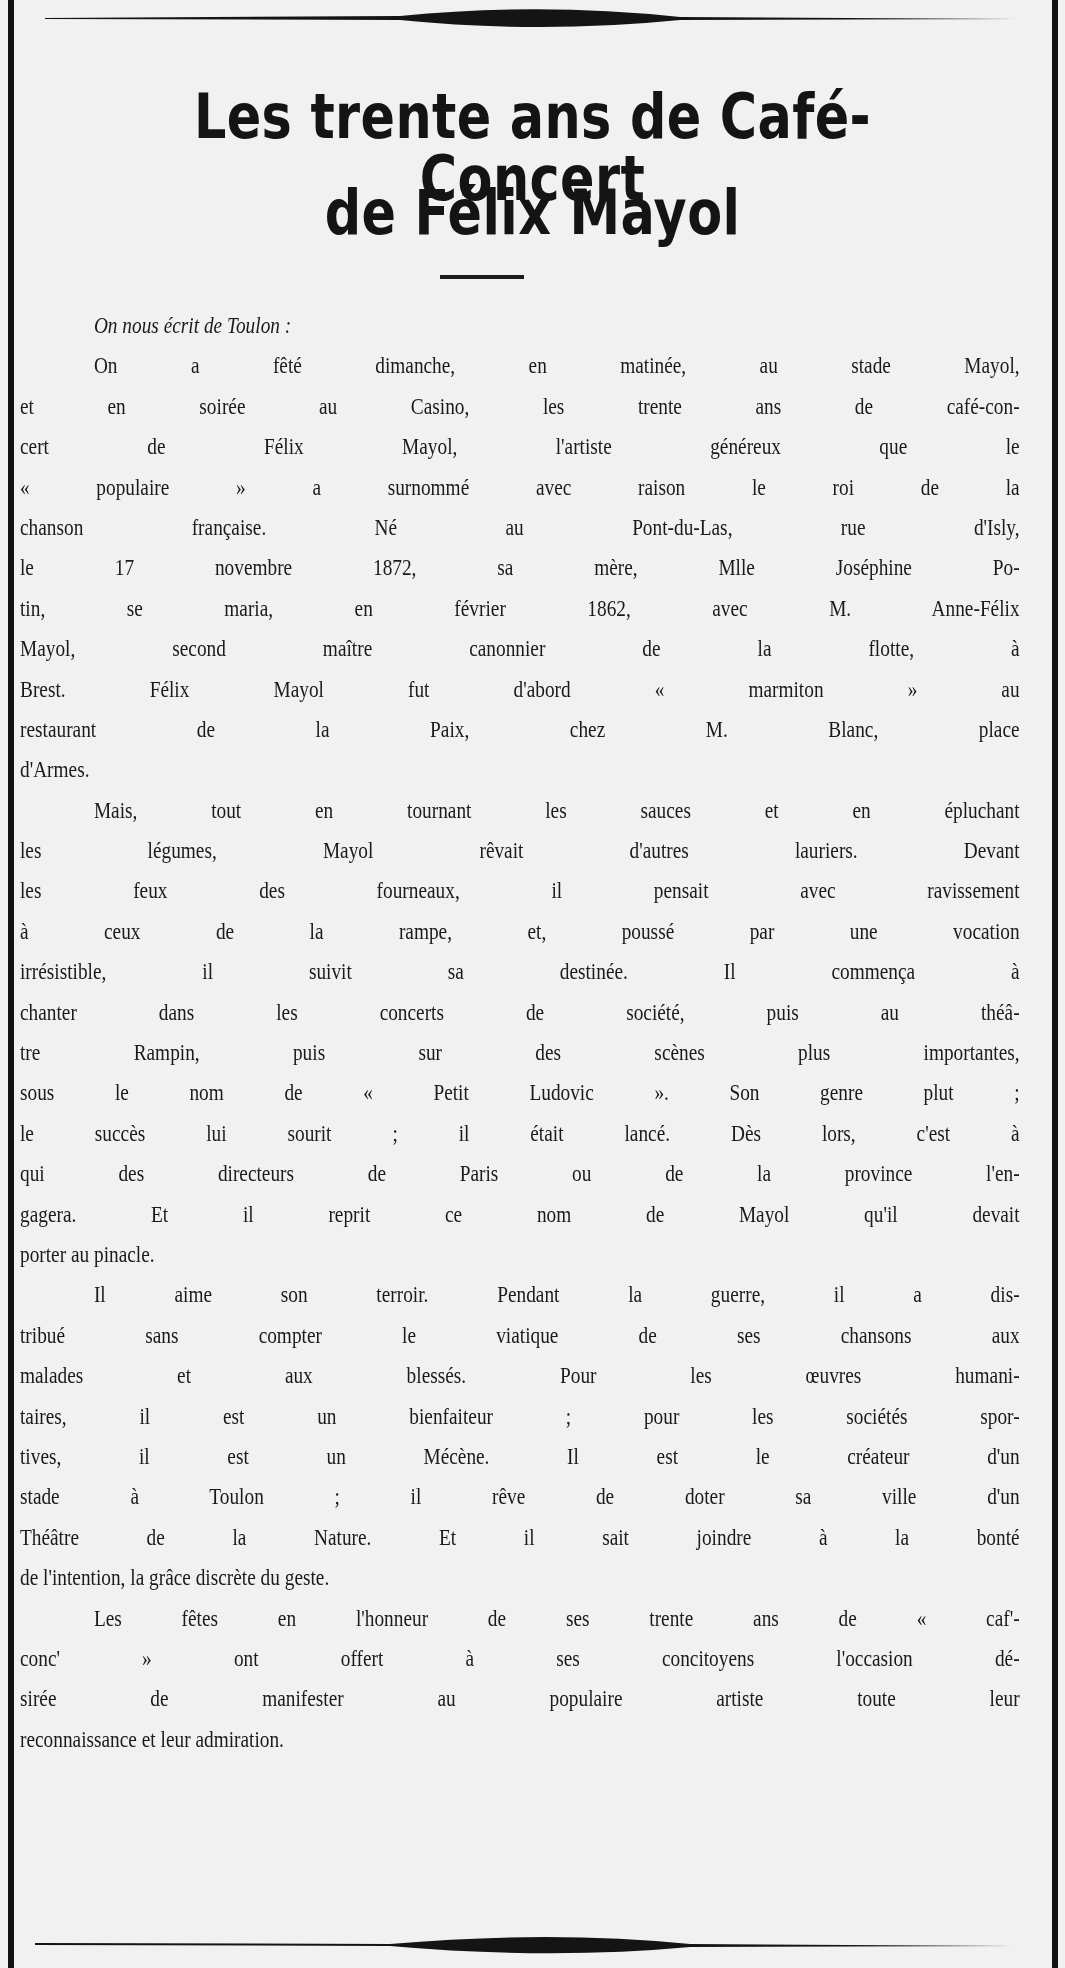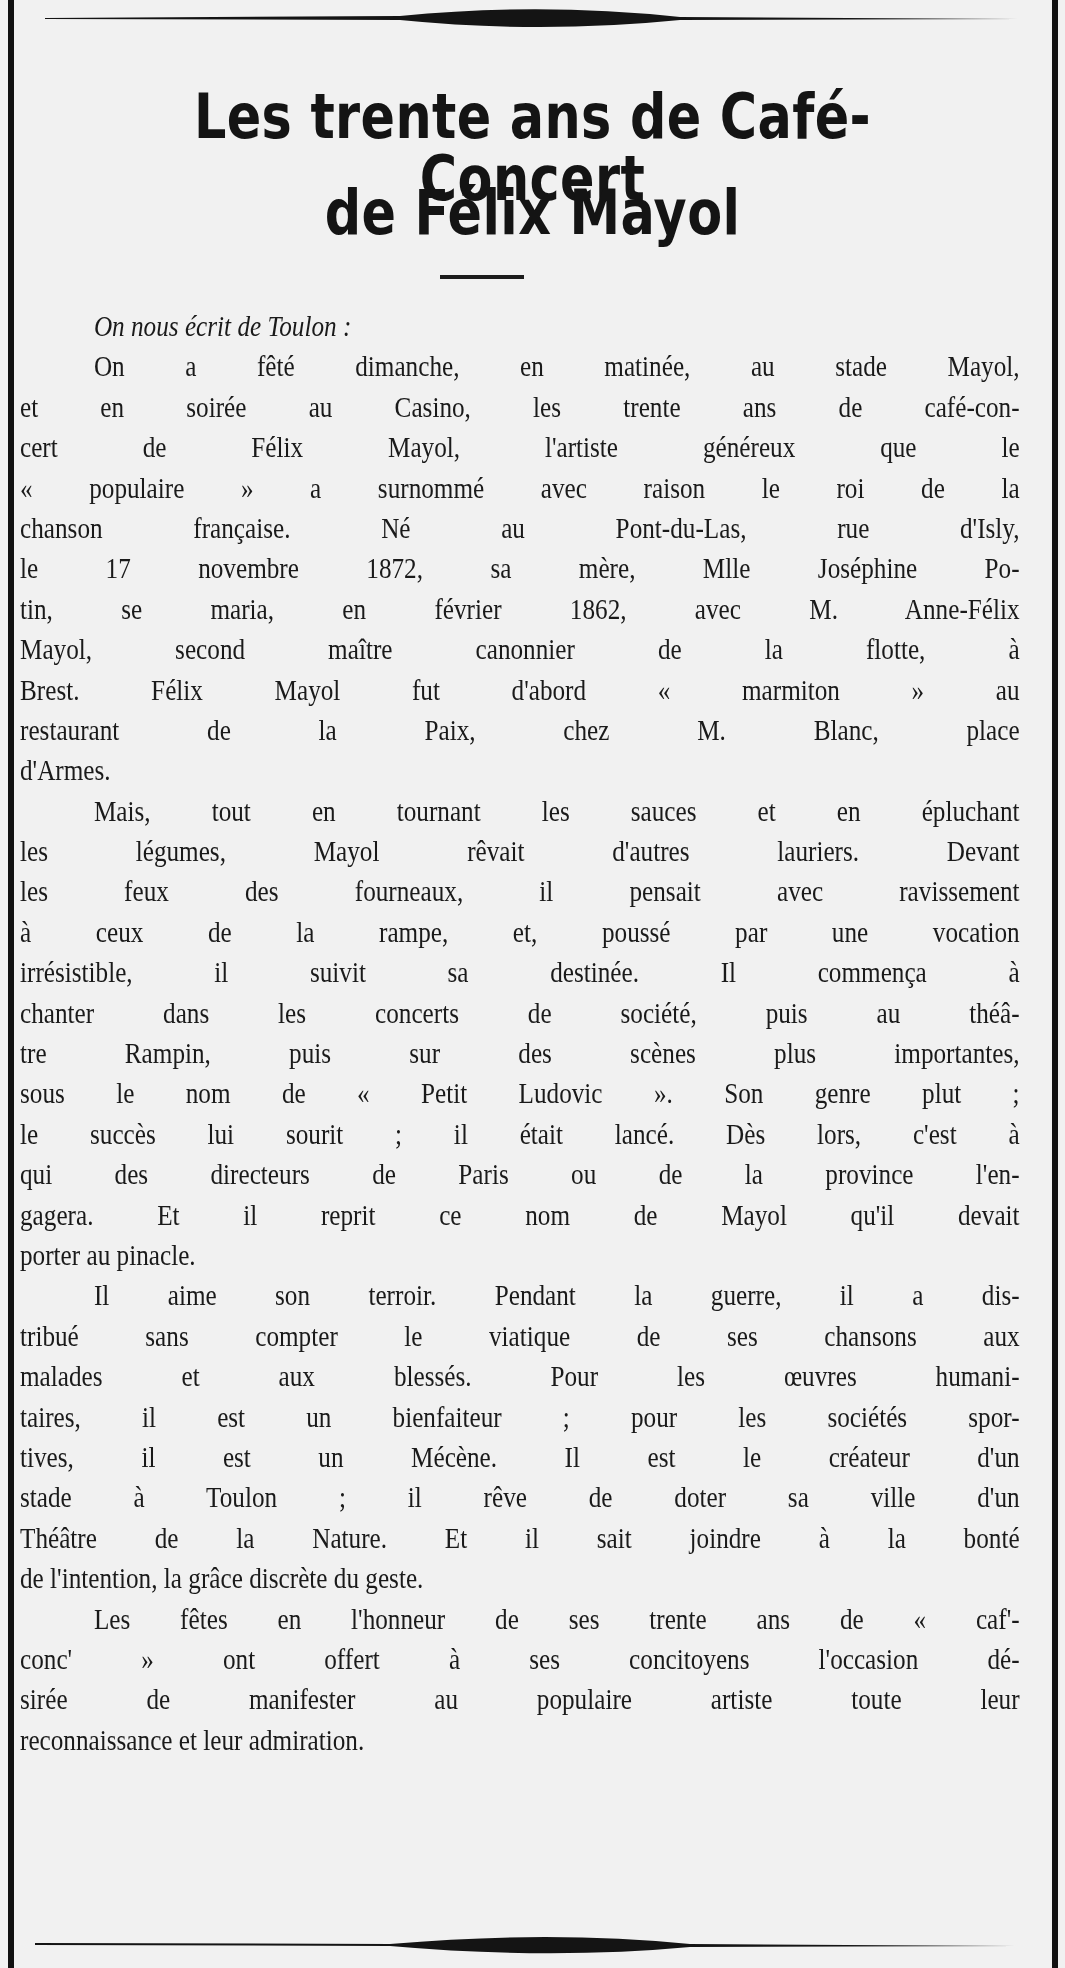--- a/index.html
+++ b/index.html
@@ -20,21 +20,21 @@
     font-weight: bold;
     font-size: 62px; line-height: 62px;
     color: #141414;
     transform: scaleX(0.82);
     transform-origin: center;
     letter-spacing: 0.5px;
   }
   .short-rule { position: absolute; left: 220px; width: 82px; height: 4px; background: #1c1c1c; left: 440px; width: 84px; top: 275px; }
   .article {
     position: absolute; left: 20px; top: 306px; width: 1000px;
-    font-size: 30px; line-height: 40.4px;
+    font-size: 23px; line-height: 40.4px;
   }
   .line {
     display: block; height: 40.4px; white-space: nowrap;
     text-align: justify; text-align-last: justify;
     transform: scaleX(0.84); transform-origin: left center;
     width: 1190px;
   }
   .line.indent { padding-left: 88px; box-sizing: border-box; }
   .line.last { text-align-last: left; }
   .line.italic { font-style: italic; }

